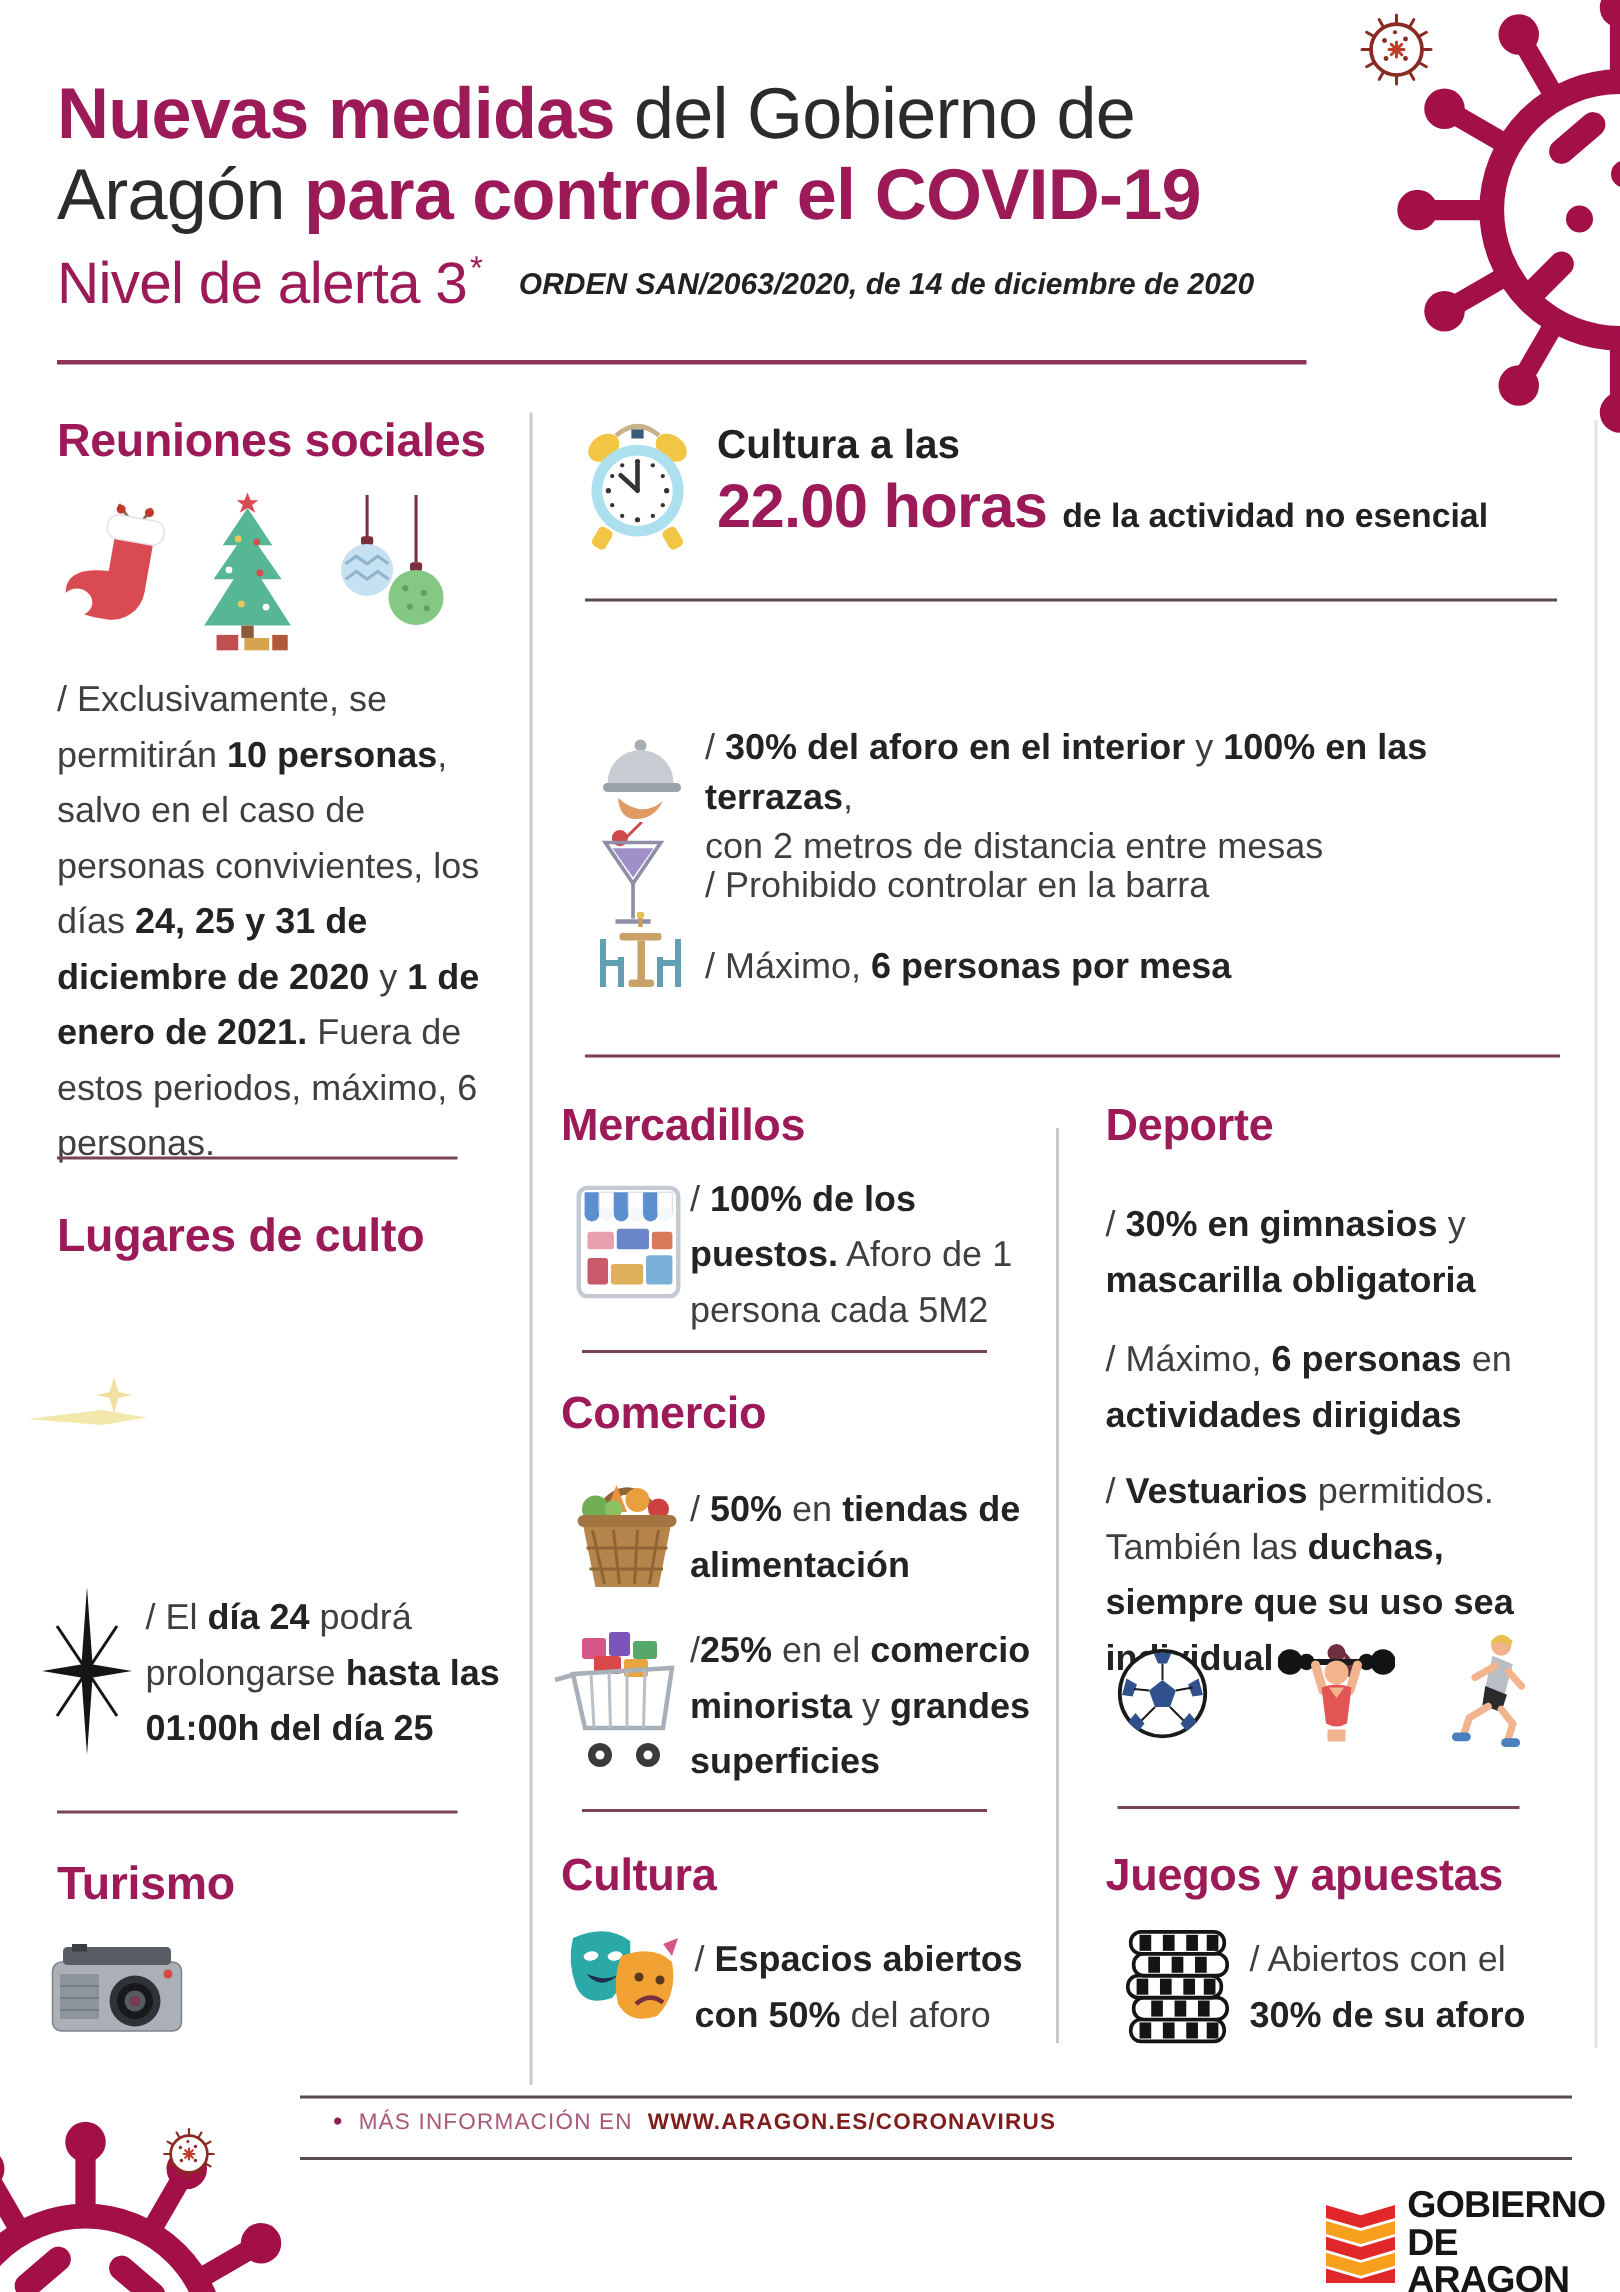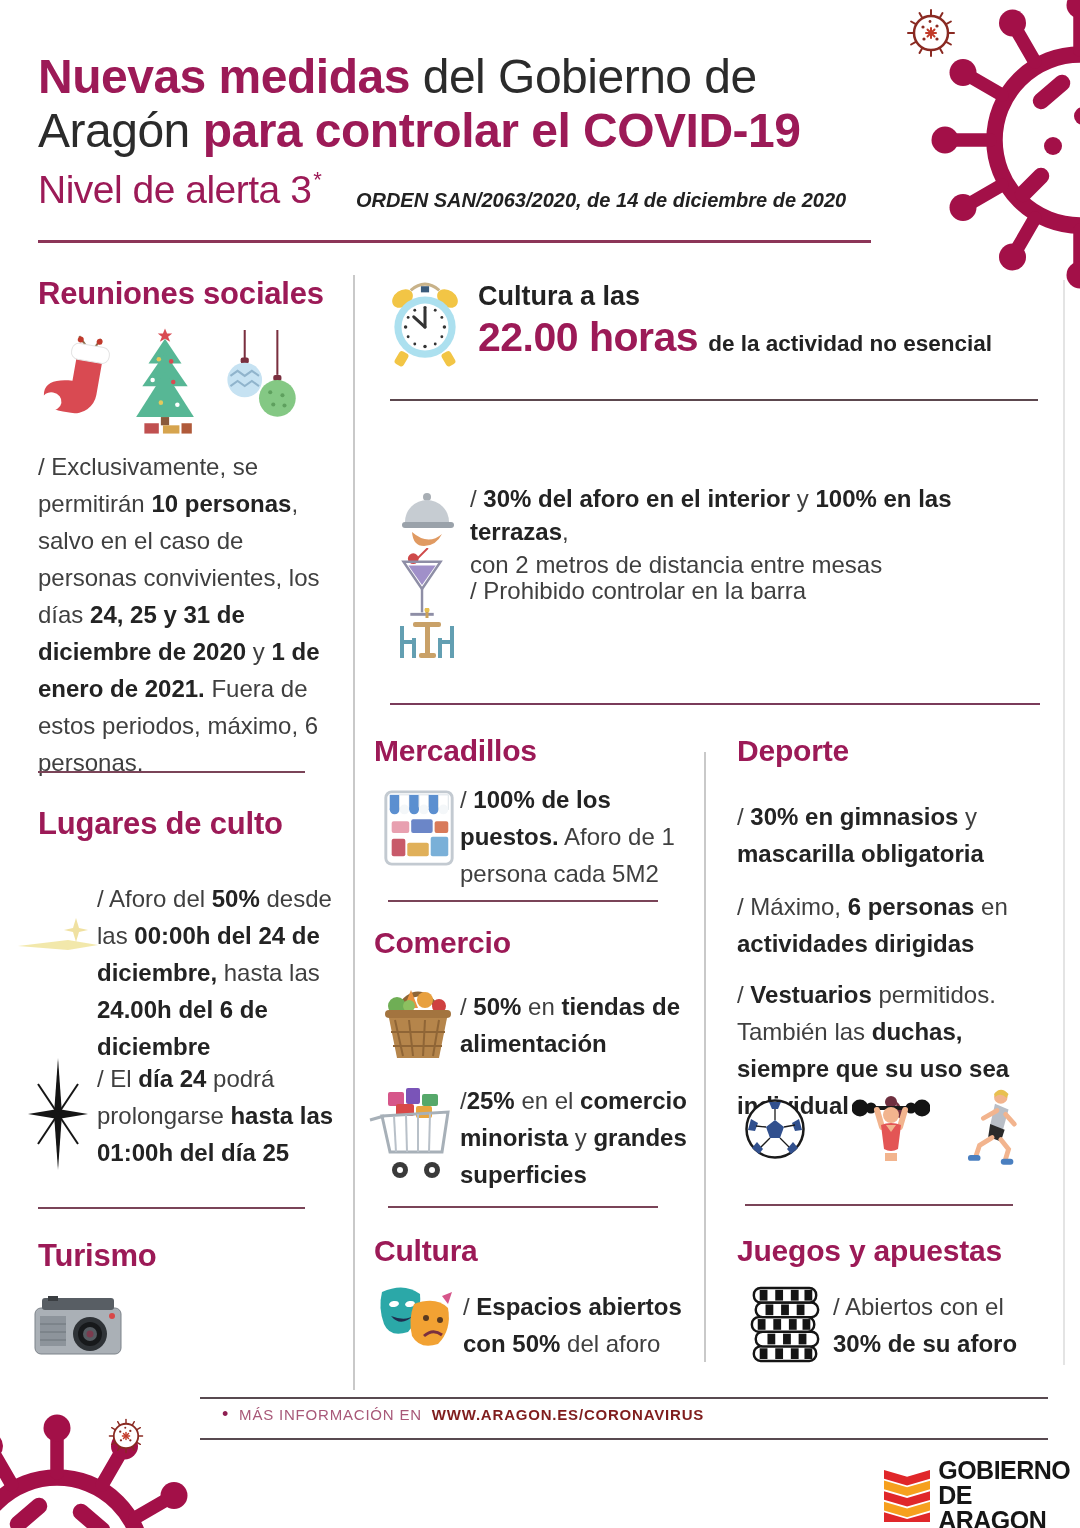--- a/index.html
+++ b/index.html
@@ -7,21 +7,21 @@
   }
   html,body{margin:0;padding:0;background:#f2f2f2;}
   .page{position:relative;width:1080px;height:1528px;background:#ffffff;overflow:hidden;
         font-family:"Liberation Sans",sans-serif;color:var(--body-text);}
   .abs{position:absolute;}
   
   .title{left:38px;top:50px;width:830px;font-size:48px;line-height:54px;letter-spacing:-0.5px;
          font-weight:400;color:#2b2b2b;margin:0;}
   .title .b{font-weight:800;}
   .title .a{color:var(--accent);}
-  .subtitle{left:38px;top:168px;display:flex;align-items:flex-end;gap:36px;}
+  .subtitle{left:38px;top:168px;display:flex;align-items:center;gap:26px;}
   .alert-level{font-size:39px;color:var(--accent);font-weight:400;letter-spacing:-0.5px;}
   .alert-sup{font-size:22px;color:var(--accent);position:relative;top:-16px;left:2px;}
   .order-ref{font-size:20px;font-style:italic;font-weight:700;color:#222;}
   .rule{position:absolute;height:3px;background:#8c3558;}
   .r-header{left:38px;top:240px;width:833px;}
   .r-closure{left:390px;top:399px;width:648px;background:#5c474e;height:2px;}
   .r-host{left:390px;top:703px;width:650px;background:#7a3b5a;height:2px;}
   .divider{position:absolute;height:2px;background:#7a4458;}
   .vdiv{position:absolute;width:2px;background:#c9c9c9;}
   .edge{position:absolute;width:2px;background:#e4e4e4;}
@@ -207,21 +207,20 @@
   <p class="txt" style="left:38px;top:448px;width:296px"><span>/ Exclusivamente, se permitirán </span><span class="b">10 personas</span><span>, salvo en el caso de personas convivientes, los días </span><span class="b">24, 25 y 31 de diciembre de 2020</span><span> y </span><span class="b">1 de enero de 2021.</span><span> Fuera de estos periodos, máximo, 6 personas.</span></p>
 
   <div class="divider" style="left:38px;top:771px;width:267px"></div>
 
   <h2 class="sec sec-sm" style="left:38px;top:806px">Lugares de culto</h2>
 
   <svg class="icon" style="left:18px;top:912px" width="80" height="62" viewBox="0 0 80 62">
     <polygon points="0,34 50,28 80,33 50,38" fill="#f0e49c" opacity="0.85"></polygon>
     <polygon points="58,6 61,16 70,18 61,20 58,30 55,20 46,18 55,16" fill="#ecd98a" opacity="0.8"></polygon>
   </svg>
-  <p class="txt" style="left:97px;top:880px;width:244px"><span>/ Aforo del </span><span class="b">50%</span><span> desde las </span><span class="b">00:00h del 24 de diciembre,</span><span> hasta las </span><span class="b">24.00h del 6 de diciembre</span></p>
 
   <svg class="icon" style="left:28px;top:1058px" width="60" height="112" viewBox="0 0 60 112">
     <polygon points="30,0 34,56 30,112 26,56" fill="#151515"></polygon>
     <polygon points="0,56 30,51 60,56 30,61" fill="#151515"></polygon>
     <line x1="10" y1="26" x2="50" y2="86" stroke="#151515" stroke-width="2"></line>
     <line x1="50" y1="26" x2="10" y2="86" stroke="#151515" stroke-width="2"></line>
   </svg>
   <p class="txt" style="left:97px;top:1060px;width:250px"><span>/ El </span><span class="b">día 24</span><span> podrá prolongarse </span><span class="b">hasta las 01:00h del día 25</span></p>
 
   <div class="divider" style="left:38px;top:1207px;width:267px"></div>
@@ -302,20 +301,21 @@
     <circle cx="33" cy="2" r="2.5" fill="#e8c050"></circle>
     <line x1="33" y1="4" x2="33" y2="10" stroke="#caa05a" stroke-width="3"></line>
     <rect x="19" y="14" width="28" height="5" rx="2" fill="#c9a168"></rect>
     <rect x="31" y="19" width="5" height="27" fill="#c9a168"></rect>
     <rect x="25" y="45" width="17" height="5" rx="2" fill="#c9a168"></rect>
     <g stroke="#639fb2" stroke-width="4" fill="none">
       <path d="M8 18 V50 M8 34 H20 M20 30 V50"></path>
       <path d="M58 18 V50 M58 34 H46 M46 30 V50"></path>
     </g>
   </svg>
+  <p class="txt host-txt" style="left:470px;top:628px;width:560px"><span>/  Máximo, </span><span class="b">6 personas por mesa</span></p>
 
   <div class="rule r-host"></div>
 
   <h2 class="sec" style="left:374px;top:734px">Mercadillos</h2>
   <svg class="icon" style="left:383px;top:788px" width="72" height="80" viewBox="0 0 72 82">
     <rect x="2" y="4" width="68" height="74" rx="6" fill="#fff" stroke="#c3cad1" stroke-width="3"></rect>
     <g>
       <rect x="6" y="7" width="10" height="15" fill="#5b8fd0"></rect>
         <rect x="16" y="7" width="10" height="15" fill="#fff" stroke="#dde3e8"></rect>
       <rect x="26" y="7" width="10" height="15" fill="#5b8fd0"></rect>

